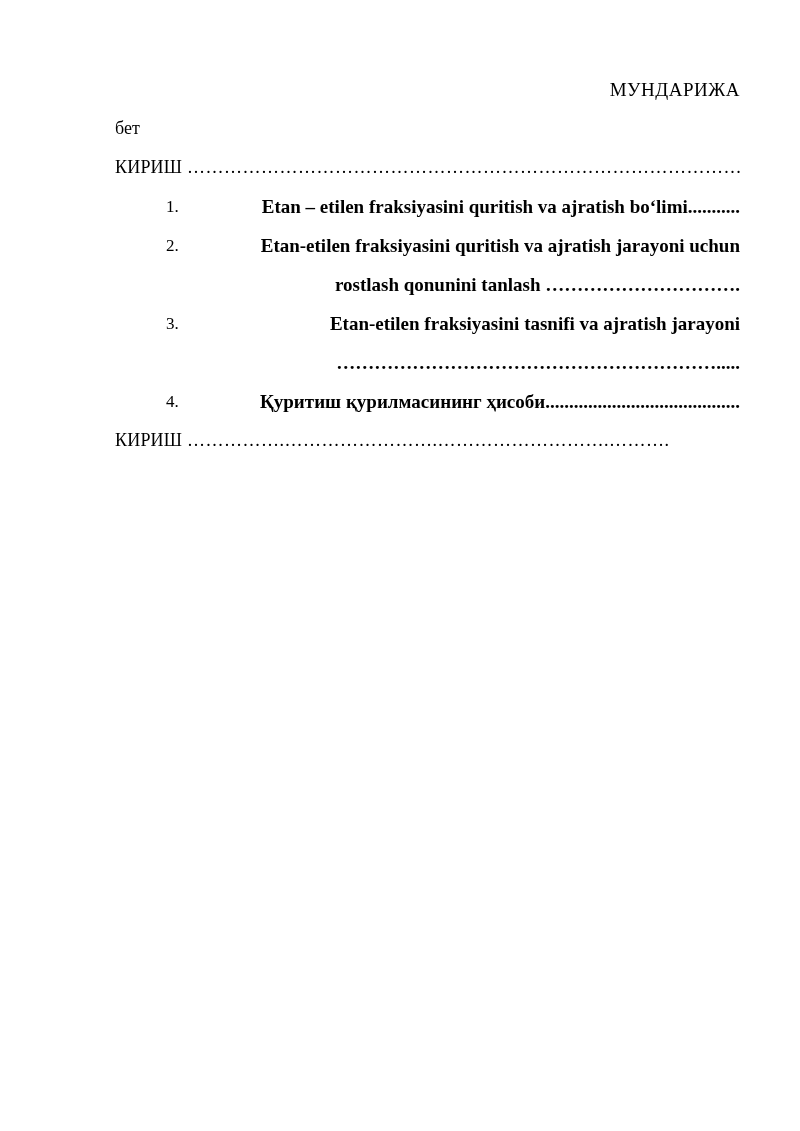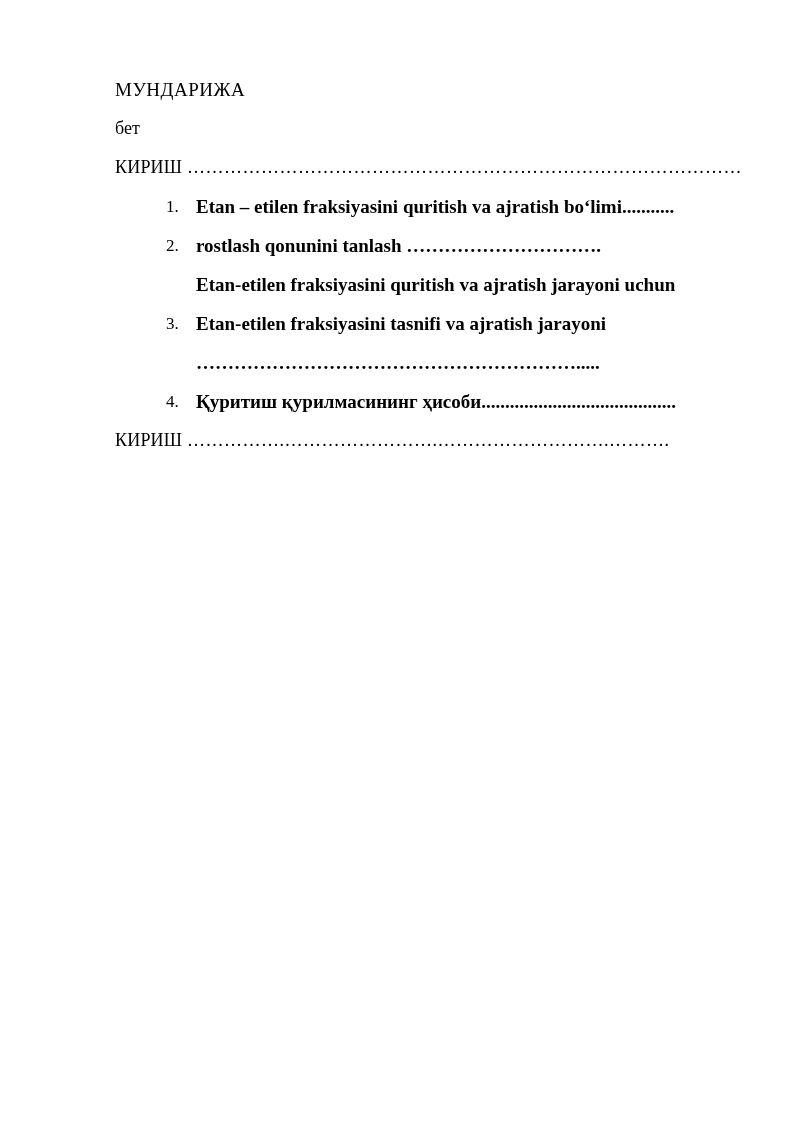--- a/index.html
+++ b/index.html
@@ -16,21 +16,21 @@
   }
   .page {
     box-sizing: border-box;
     width: 800px;
     height: 1131px;
     padding: 70px 60px 0 115px;
     line-height: 39px;
     font-size: 18px;
   }
   .title-line {
-    text-align: left;
+    text-align: right;
     font-size: 19px;
     letter-spacing: 0.5px;
     white-space: nowrap;
   }
   .bet-line {
     font-size: 18px;
   }
   .toc-line {
     font-size: 18px;
     white-space: nowrap;
@@ -51,20 +51,21 @@
   .toc-item .itext {
     flex: 1 1 auto;
     font-weight: 700;
     font-size: 19px;
     line-height: 39px;
     overflow: hidden;
   }
   .toc-item .iline {
     white-space: nowrap;
     overflow: hidden;
+    text-align: right;
   }
   .leader {
     letter-spacing: 0.5px;
   }
 </style>
 </head>
 <body>
 
 <div class="page">
 
@@ -77,22 +78,22 @@
   <div class="toc-item">
     <span class="num">1.</span>
     <div class="itext">
       <div class="iline">Etan – etilen fraksiyasini quritish va ajratish boʻlimi...........</div>
     </div>
   </div>
 
   <div class="toc-item">
     <span class="num">2.</span>
     <div class="itext">
+      <div class="iline">Etan-etilen fraksiyasini quritish va ajratish jarayoni uchun</div>
       <div class="iline">rostlash qonunini tanlash ………………………….</div>
-      <div class="iline">Etan-etilen fraksiyasini quritish va ajratish jarayoni uchun</div>
     </div>
   </div>
 
   <div class="toc-item">
     <span class="num">3.</span>
     <div class="itext">
       <div class="iline">Etan-etilen fraksiyasini tasnifi va ajratish jarayoni</div>
       <div class="iline">…………………………………………………….....</div>
     </div>
   </div>

